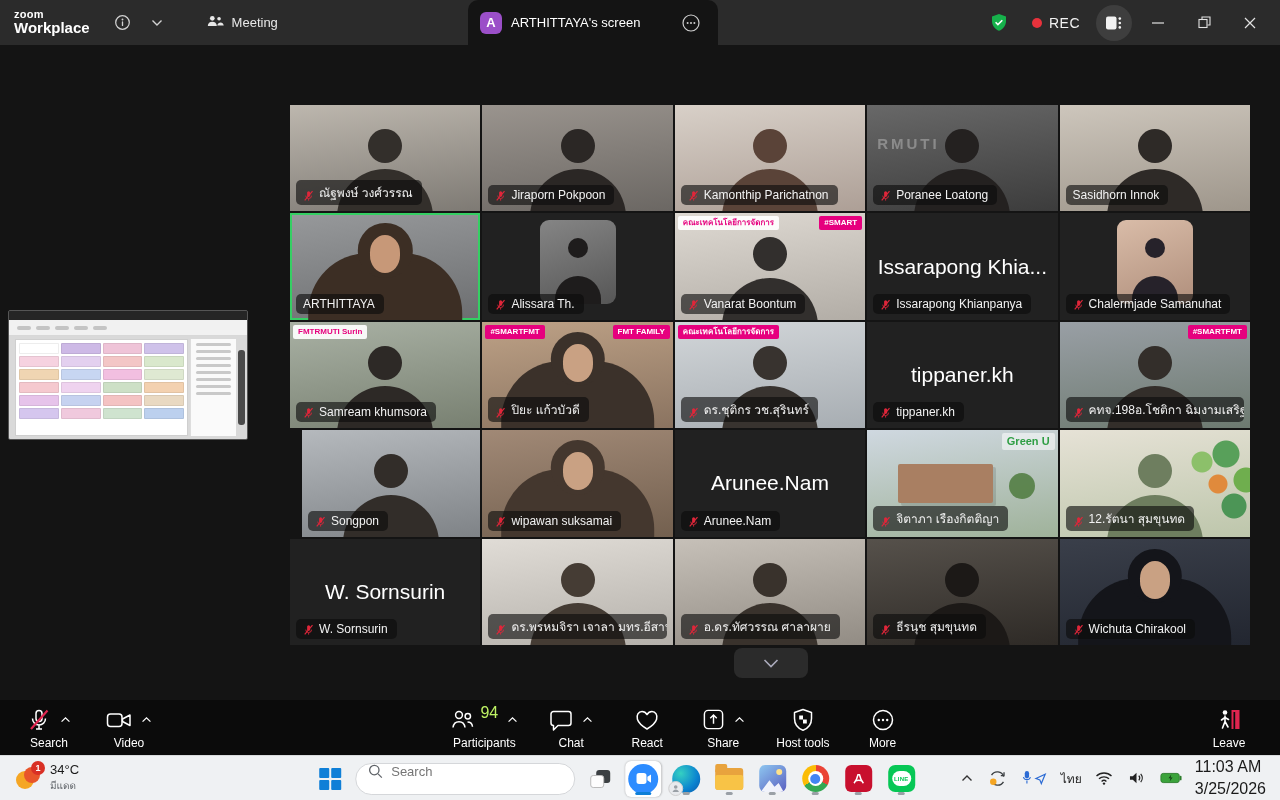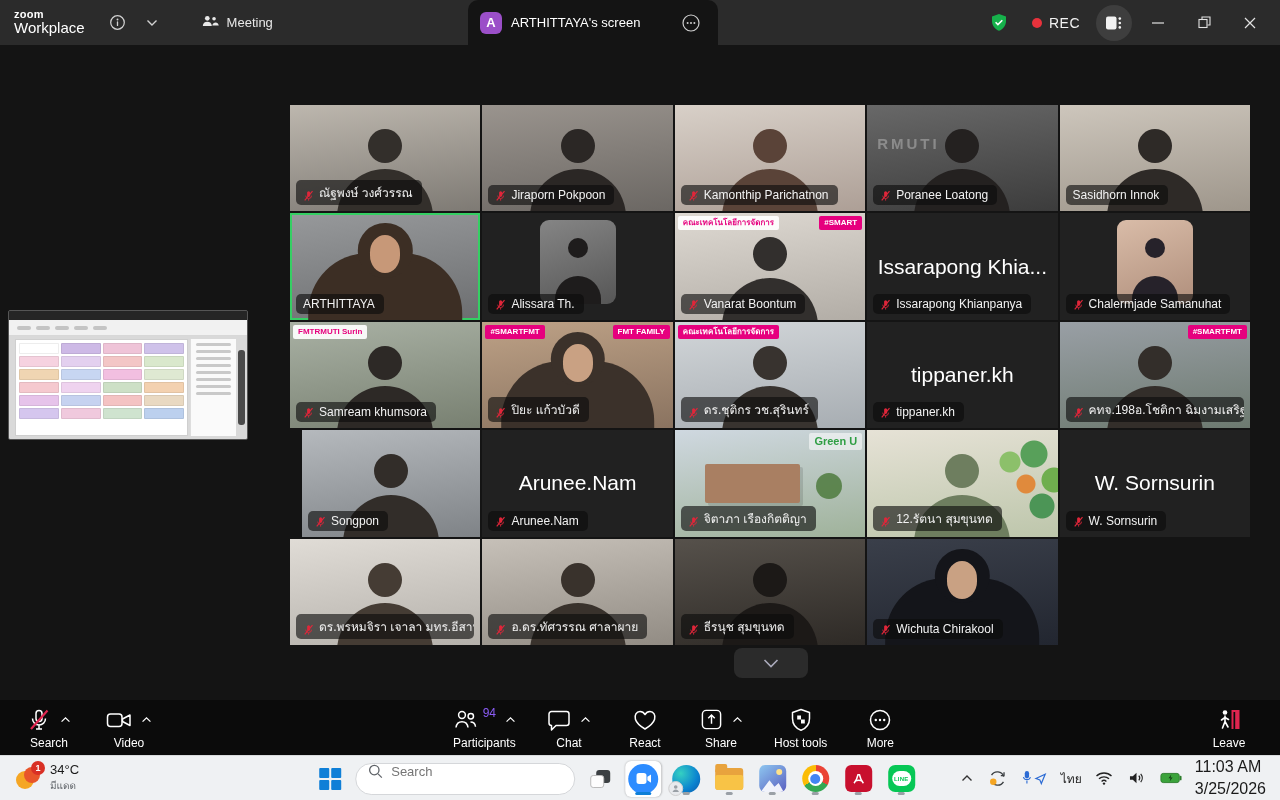--- a/index.html
+++ b/index.html
@@ -3,21 +3,21 @@
 <meta charset="utf-8">
 <style>
   *{margin:0;padding:0;box-sizing:border-box}
   html,body{width:1280px;height:800px;overflow:hidden}
   body{font-family:"Liberation Sans",sans-serif;background:#141414;color:#fff}
 
   
   .titlebar{height:45px;background:#2b2b2b;display:flex;align-items:center;position:relative}
   .logo{padding:0 16px 0 14px;line-height:1.05}
   .logo .l1{font-size:11px;font-weight:700;letter-spacing:.3px}
-  .logo .l2{font-size:15px;font-weight:400}
+  .logo .l2{font-size:15px;font-weight:700}
   .tb-icbtn{width:34px;height:34px;border:none;background:transparent;display:flex;align-items:center;justify-content:center;border-radius:6px;cursor:pointer}
   .meet-tab{display:flex;align-items:center;gap:8px;padding:0 14px;height:45px;font-size:13px;color:#e8e8e8;margin-left:18px}
   .screen-tab{position:absolute;left:468px;top:0;width:250px;height:45px;background:#141414;border-radius:10px 10px 0 0;display:flex;align-items:center;gap:9px;padding:0 10px 0 12px;font-size:13px}
   .screen-tab .av{width:22px;height:22px;border-radius:6px;background:#9b4fc8;display:flex;align-items:center;justify-content:center;font-size:13px;font-weight:700;color:#fff}
   .screen-tab .ttl{flex:1;white-space:nowrap;overflow:hidden}
   .tb-right{margin-left:auto;display:flex;align-items:center;gap:6px;padding-right:10px}
   .rec{display:flex;align-items:center;gap:7px;margin:0 10px}
   .rec .dot{width:10px;height:10px;border-radius:50%;background:#e8323c}
   .rec .txt{font-size:14px;color:#f2f2f2;letter-spacing:.5px}
   .viewbtn{width:36px;height:36px;border-radius:50%;background:#3e3e3e;display:flex;align-items:center;justify-content:center;border:none;cursor:pointer}
@@ -57,21 +57,21 @@
   .pv-scroll{width:7px;background:#4a4a4a;margin:14px 2px;border-radius:3px}
 
   
   .zbar{height:55px;background:#0b0b0b;display:flex;align-items:center;padding:0 26px}
   .zbar .sp{flex:1}
   .zgroup{display:flex;align-items:flex-start;gap:34px}
   .zgroup.center{gap:30px}
   .tbtn{display:flex;flex-direction:column;align-items:center;cursor:pointer;min-width:46px}
   .tbtn .icrow{height:28px;display:flex;align-items:center}
   .tbtn .lbl{font-size:12px;color:#fff;margin-top:2px;white-space:nowrap}
-  .cnt{font-size:12px;color:#8b5cf6;margin-left:5px;position:relative;top:-7px}
+  .cnt{font-size:16px;color:#bef264;margin-left:5px;position:relative;top:-7px}
   .chev{margin-left:9px;display:flex;align-items:center;cursor:pointer}
   .tbtn.leave{min-width:50px}
 
   
   .taskbar{height:45px;background:#eff1f3;border-top:1px solid #d9dbdd;color:#1a1a1a;display:flex;align-items:center;padding:0 8px;position:relative}
   .weather{display:flex;align-items:center;gap:8px;padding:2px 8px;border-radius:4px;cursor:pointer}
   .sun{position:relative;width:26px;height:26px}
   .sun .c1{position:absolute;left:0;top:6px;width:18px;height:18px;border-radius:50%;background:#f5a623}
   .sun .c2{position:absolute;left:8px;top:2px;width:16px;height:16px;border-radius:50%;background:#e8552a}
   .sun .badge{position:absolute;right:-3px;top:-4px;min-width:14px;height:14px;border-radius:7px;background:#d93025;color:#fff;font-size:9px;font-weight:700;display:flex;align-items:center;justify-content:center;padding:0 3px}
@@ -457,20 +457,35 @@
           <span class="micwrap">
             <svg width="11" height="12" viewBox="0 0 16 17">
               <rect x="6" y="1.5" width="4.4" height="8" rx="2.2" fill="#e0263a"></rect>
               <path d="M4 8a4.2 4.2 0 0 0 8.4 0M8.2 12.6v2.6" fill="none" stroke="#e0263a" stroke-width="1.3"></path>
               <line x1="2.5" y1="15" x2="13.8" y2="1.5" stroke="#e0263a" stroke-width="1.7"></line>
             </svg>
           </span>
           <span class="nm">Songpon</span>
         </div>
       </div>
+      <div class="tile" style="background: linear-gradient(172deg, rgb(161, 137, 118), rgb(115, 96, 79));">
+        <div class="torso" style="background: rgb(68, 55, 46); width: 153.6px; height: 83.2px; bottom: -16px;"></div>
+        <div class="head" style="background: rgb(68, 55, 46); height: 54.4px; width: 54.4px; top: 10px;"></div>
+        <div class="face" style="background: rgb(201, 161, 131); width: 30px; height: 38px; top: 22px;"></div>
+        <div class="namebar">
+          <span class="micwrap">
+            <svg width="11" height="12" viewBox="0 0 16 17">
+              <rect x="6" y="1.5" width="4.4" height="8" rx="2.2" fill="#e0263a"></rect>
+              <path d="M4 8a4.2 4.2 0 0 0 8.4 0M8.2 12.6v2.6" fill="none" stroke="#e0263a" stroke-width="1.3"></path>
+              <line x1="2.5" y1="15" x2="13.8" y2="1.5" stroke="#e0263a" stroke-width="1.7"></line>
+            </svg>
+          </span>
+          <span class="nm">wipawan suksamai</span>
+        </div>
+      </div>
       <div class="tile darktile">
         <div class="bigname">Arunee.Nam</div>
         <div class="namebar">
           <span class="micwrap">
             <svg width="11" height="12" viewBox="0 0 16 17">
               <rect x="6" y="1.5" width="4.4" height="8" rx="2.2" fill="#e0263a"></rect>
               <path d="M4 8a4.2 4.2 0 0 0 8.4 0M8.2 12.6v2.6" fill="none" stroke="#e0263a" stroke-width="1.3"></path>
               <line x1="2.5" y1="15" x2="13.8" y2="1.5" stroke="#e0263a" stroke-width="1.7"></line>
             </svg>
           </span>

